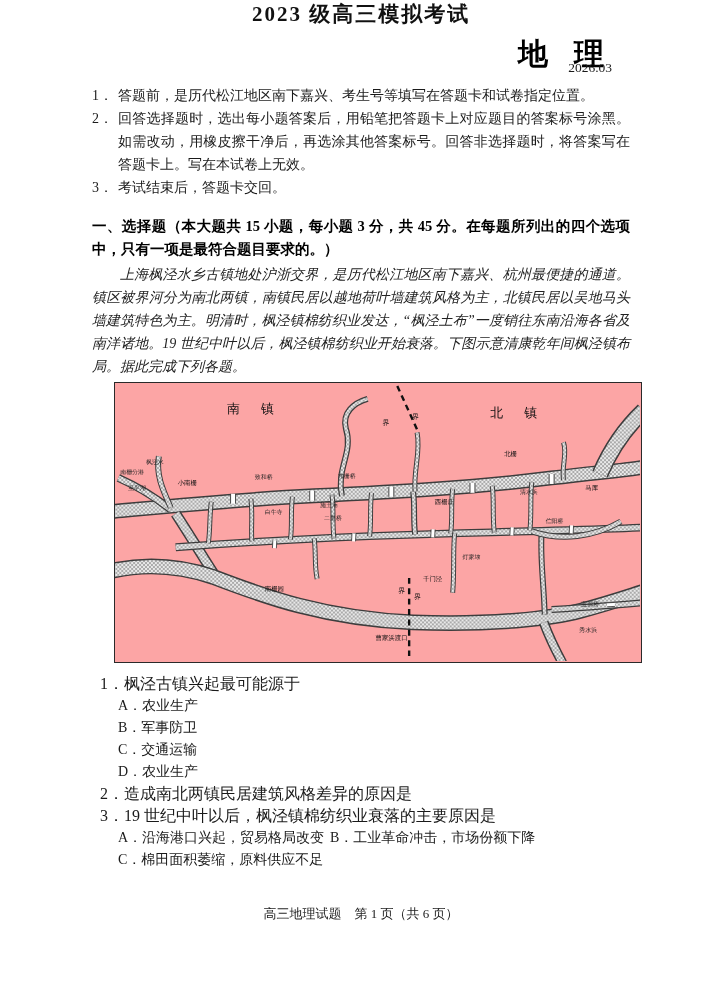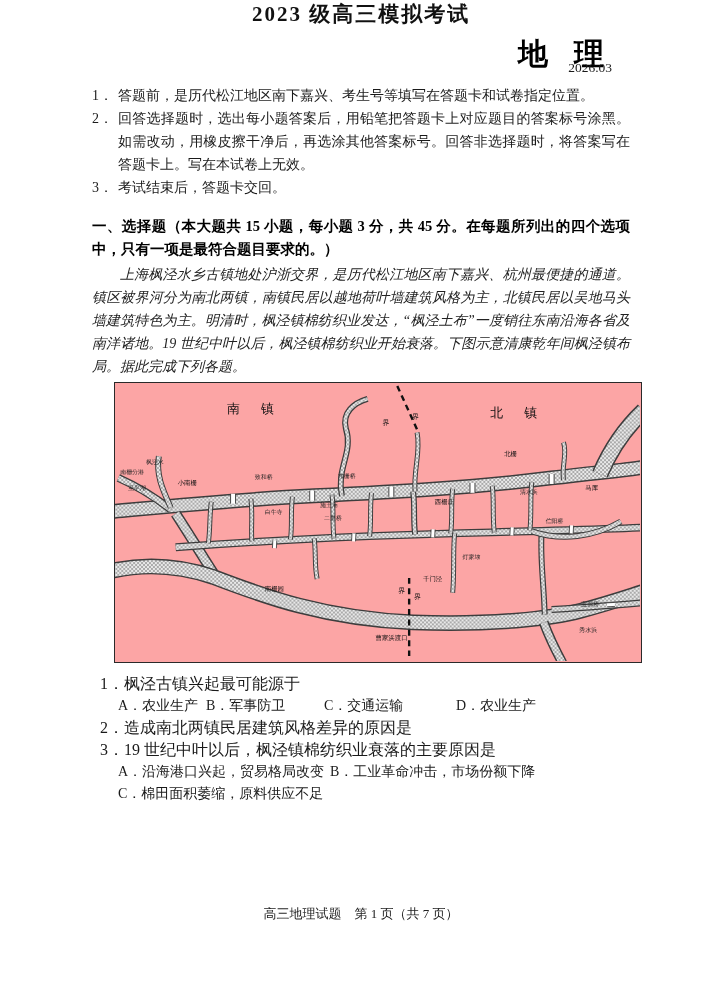--- a/index.html
+++ b/index.html
@@ -54,21 +54,21 @@
     font-size:13px; letter-spacing:9px; fill:#111;
     font-family:"Liberation Serif",serif;
   }
   text.tiny { font-size:6px; fill:#222; font-family:"Liberation Serif",serif; }
   text.tiny2 { font-size:6.5px; fill:#111; font-family:"Liberation Serif",serif; }
   text.mark { font-size:7px; fill:#111; font-family:"Liberation Serif",serif; }
   .jiehe { stroke:#111; stroke-width:2.4; stroke-dasharray:6 4.5; fill:none; }
 
   .questions { margin-top:10px; }
   .q-stem { font-size:16px; line-height:22px; padding-left:8px; }
-  .q-options { font-size:14px; line-height:22px; padding-left:26px; display:flex; }
+  .q-options { font-size:14px; line-height:22px; padding-left:26px; display:flex;flex-direction:column; }
   .q-options .opt { display:inline-block; }
   .w1 { width:88px; } .w2 { width:118px; } .w3 { width:132px; }
   .q-options2 { font-size:14px; line-height:22px; padding-left:26px; display:flex; }
   .q-options2 .opt { display:inline-block; }
   .wide { width:212px; }
 
   .footer {
     position:absolute; left:0; right:0; top:905px;
     text-align:center; font-size:13px; color:#222;
   }
@@ -288,13 +288,13 @@
         <span class="opt">B．工业革命冲击，市场份额下降</span>
       </div>
       <div class="q-options2">
         <span class="opt wide">C．棉田面积萎缩，原料供应不足</span>
       </div>
     </div>
 
   </div>
 </div>
 
-<div class="footer">高三地理试题　第 1 页（共 7 页）</div>
+<div class="footer">高三地理试题　第 1 页（共 6 页）</div>
 
 </body></html>

